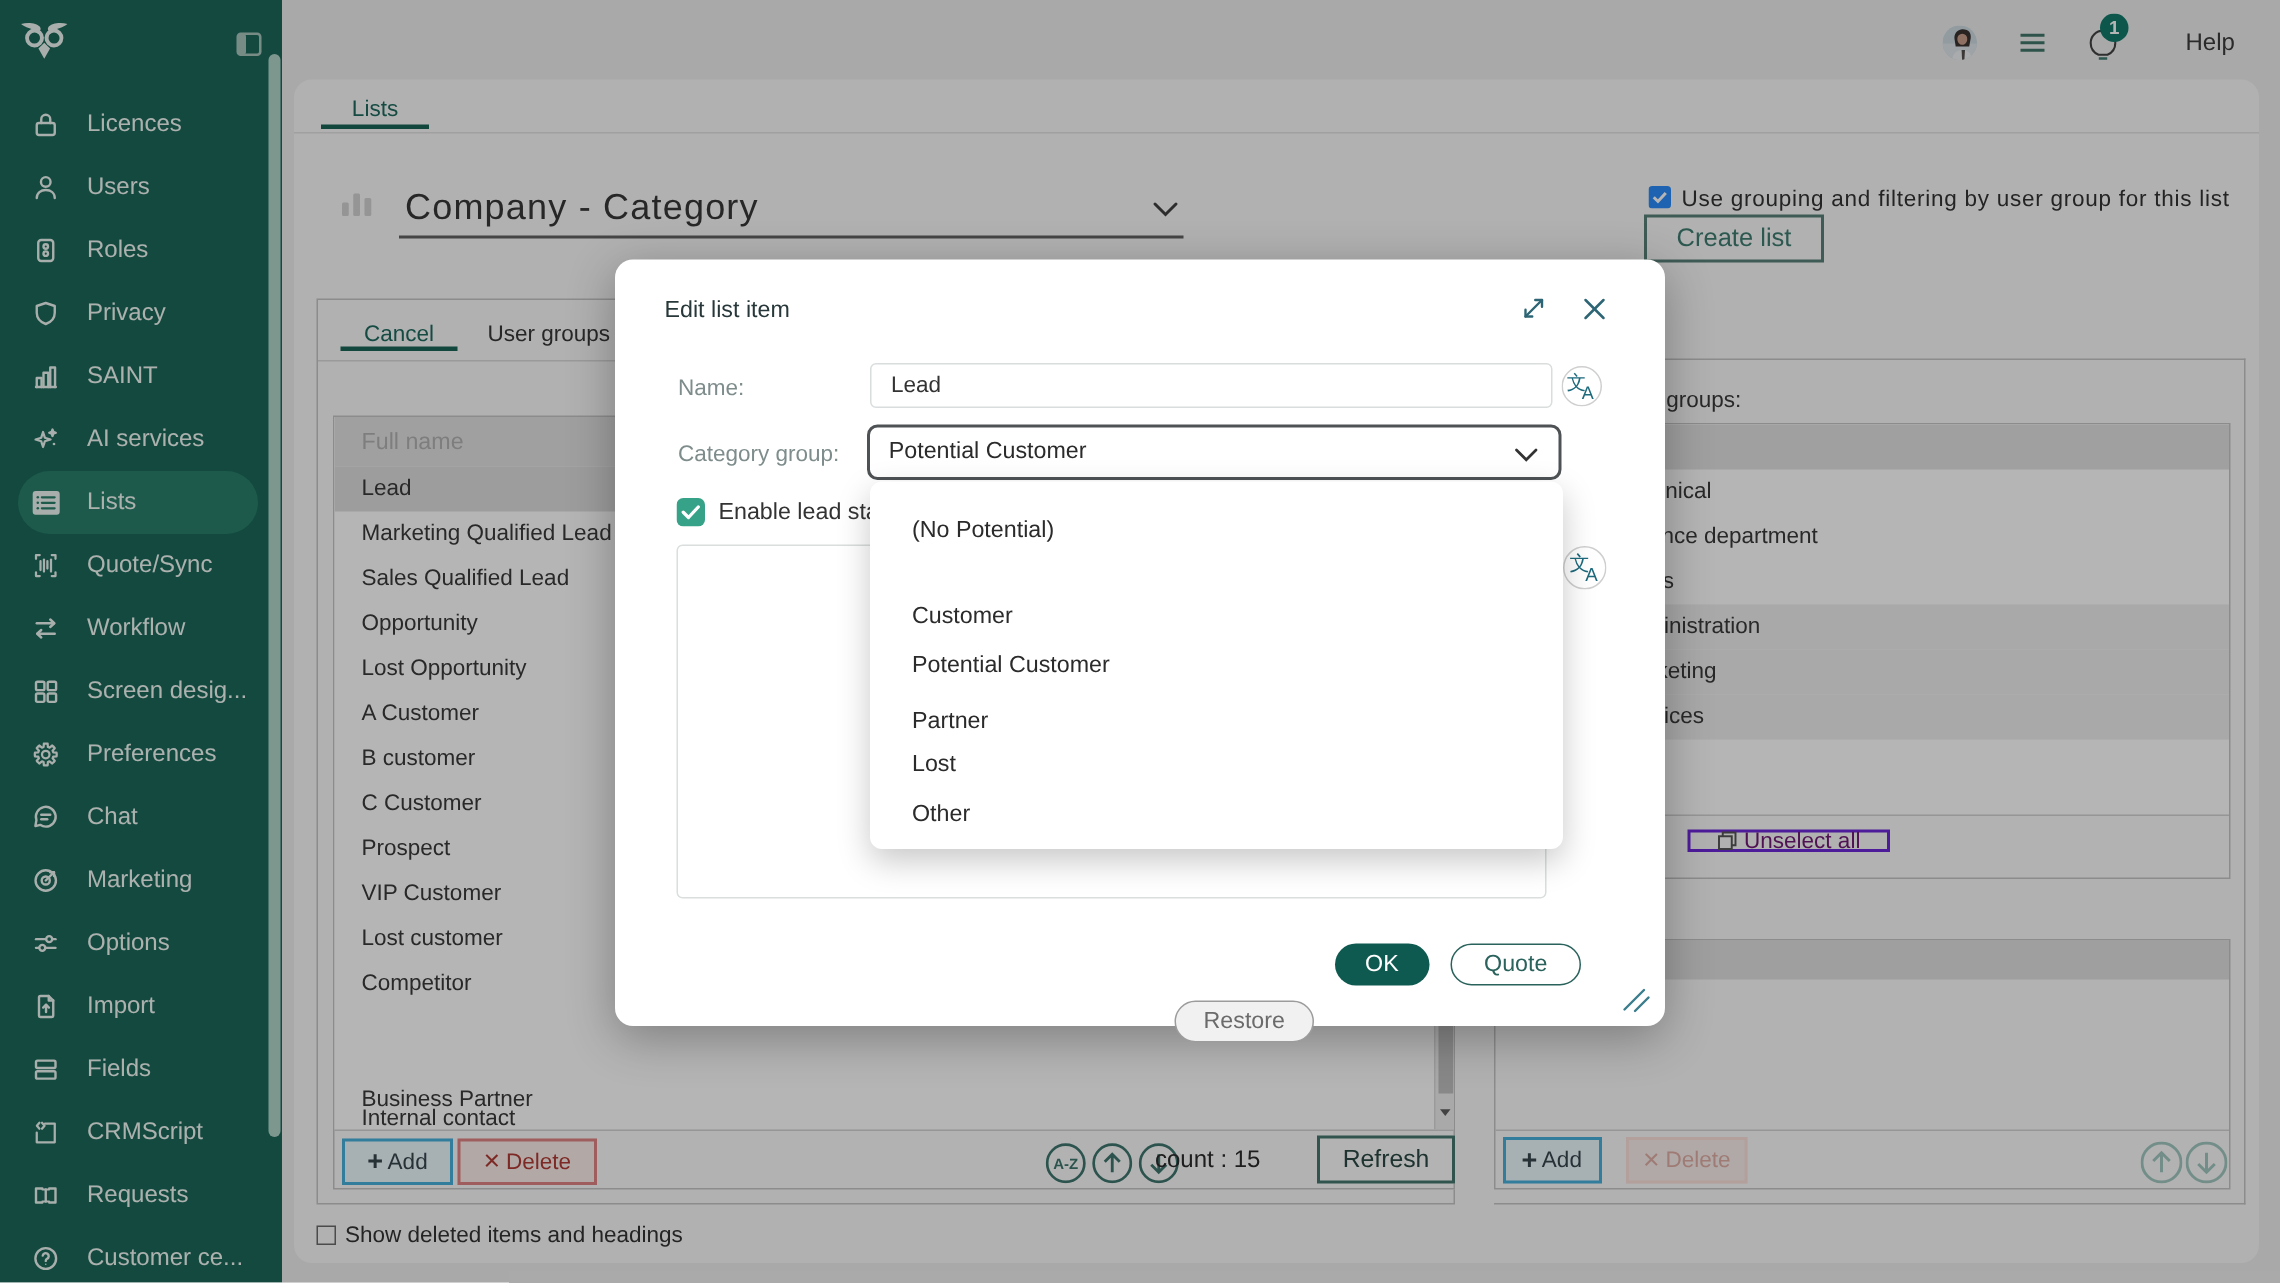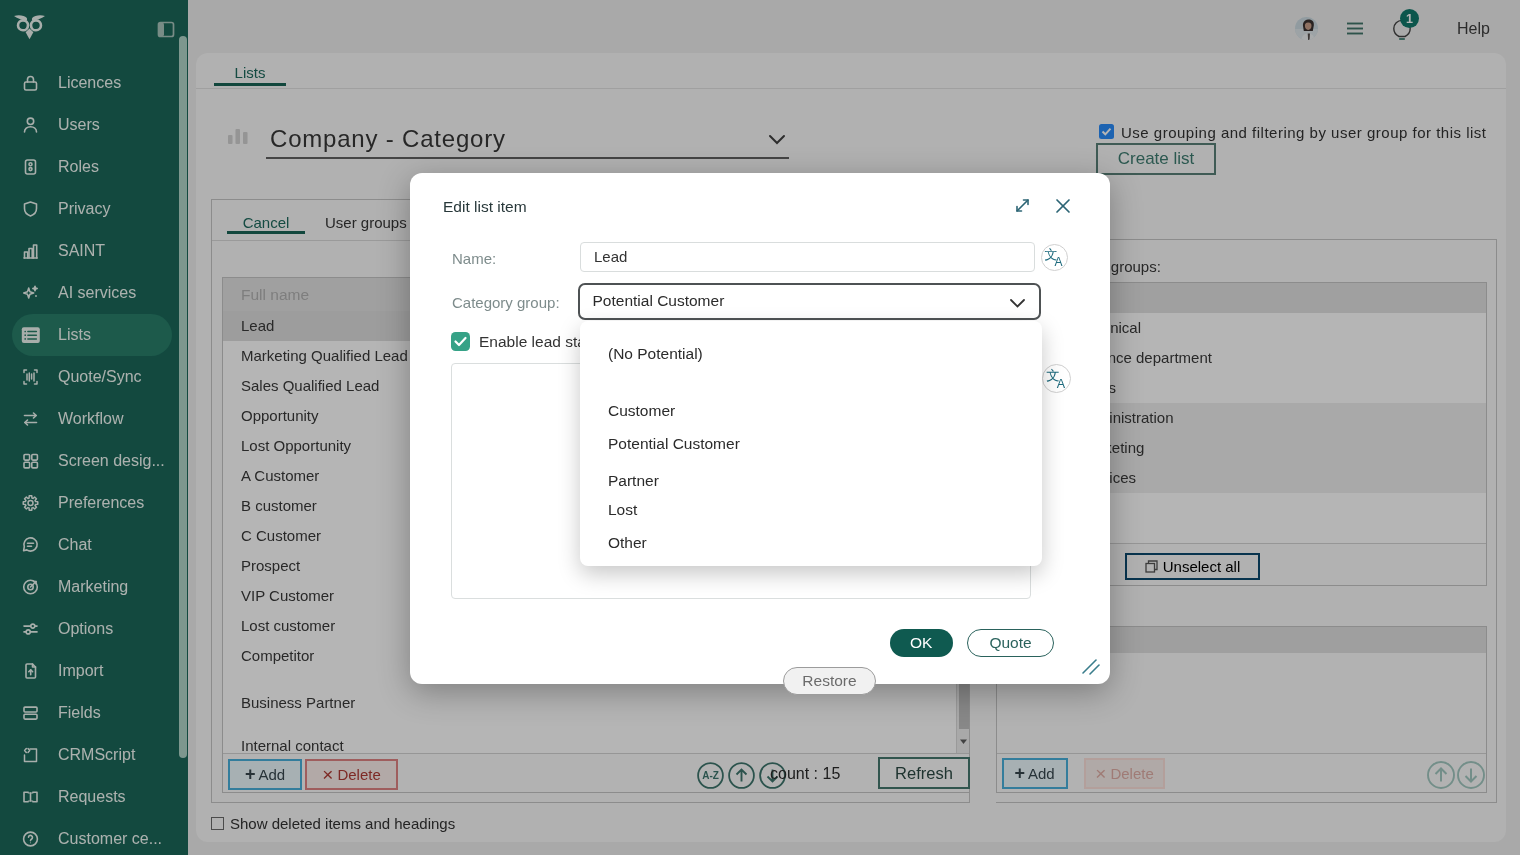--- a/index.html
+++ b/index.html
@@ -285,21 +285,21 @@
           <div class="row15" style="top:93px; padding-left:18px;">Sales Qualified Lead</div>
           <div class="row15" style="top:123px; padding-left:18px;">Opportunity</div>
           <div class="row15" style="top:153px; padding-left:18px;">Lost Opportunity</div>
           <div class="row15" style="top:183px; padding-left:18px;">A Customer</div>
           <div class="row15" style="top:213px; padding-left:18px;">B customer</div>
           <div class="row15" style="top:243px; padding-left:18px;">C Customer</div>
           <div class="row15" style="top:273px; padding-left:18px;">Prospect</div>
           <div class="row15" style="top:303px; padding-left:18px;">VIP Customer</div>
           <div class="row15" style="top:333px; padding-left:18px;">Lost customer</div>
           <div class="row15" style="top:363px; padding-left:18px;">Competitor</div>
-          <div class="row15" style="top:410px; padding-left:18px;">Business Partner</div>
+          <div class="row15" style="top:440px; padding-left:18px;">Business Partner</div>
           <div class="row15" style="top:453px; padding-left:18px;">Internal contact</div>
           <div class="abs" style="right:0; top:0; height:475px; width:13px; background:#efefef; border-left:1px solid #d9d9d9;">
             <div class="abs" style="left:1.5px; top:390px; width:10px; height:61px; background:#c0c0c0;"></div>
             <svg class="abs" style="left:1px; top:458px;" width="11" height="11" viewBox="0 0 11 11">
                 <path d="M2 3.5 L9 3.5 L5.5 8 Z" fill="#5e5e5e"></path>
               </svg>
           </div>
         </div>
         <div class="abs" style="left:0; top:475px; width:100%; height:1px; background:#d4d4d4;"></div>
         <div class="btn" style="left:5px; top:481px; width:74px; height:31px; background:#ecf8fd; border:2.5px solid #48b0dc; color:#37474e;"><span style="font-size:18px; margin-right:3px; font-weight:bold;">+</span>Add</div>
@@ -329,21 +329,21 @@
           <div class="row15" style="top:0; height:30px; background:#e2e2e2;"></div>
           <div class="row15" style="top:30px; padding-left:82px;">Technical</div>
           <div class="row15" style="top:60px; padding-left:82px;">Finance department</div>
           <div class="row15" style="top:90px; padding-left:82px;">Sales</div>
           <div class="row15" style="top:120px; padding-left:82px; background:#eeeeee;">Administration</div>
           <div class="row15" style="top:150px; padding-left:82px; background:#eeeeee;">Marketing</div>
           <div class="row15" style="top:180px; padding-left:82px; background:#eeeeee;">Services</div>
         </div>
         <div class="abs" style="left:0; top:260px; width:100%; height:1px; background:#d4d4d4;"></div>
         <div class="btn" style="left:14px; top:270px; width:96px; height:27px; background:#f9f9f9; border:2px solid #45786f; color:#3a3a3a;">Select all</div>
-        <div class="btn" style="left:128.5px; top:270px; width:135px; height:27px; background:#f9f9f9; border:2px solid #0c4a6e; color:#000000;">
+        <div class="btn" style="left:128.5px; top:270px; width:135px; height:15px; background:#f9f9f9; border:2px solid #6d28d9; color:#701a75;">
           <svg width="13" height="13" viewBox="0 0 13 13" style="margin-right:5px;" fill="none" stroke="#555" stroke-width="1.3">
               <rect x="1" y="3.5" width="8.5" height="8.5"></rect>
               <path d="M3.5 3.5 V1 H12 V9.5 H9.5"></path>
             </svg>Unselect all</div>
       </div>
 
       <div class="abs" style="left:0px; top:386px; width:491.5px; height:167px; border:1px solid #c6c6c6; background:#fbfbfb;">
         <div class="abs" style="left:0; top:0; width:100%; height:26px; background:#e0e0e0;"></div>
         <div class="abs" style="left:0; top:126px; width:100%; height:1px; background:#d4d4d4;"></div>
         <div class="btn" style="left:5px; top:131px; width:66px; height:31px; background:#ecf8fd; border:2.5px solid #48b0dc; color:#37474e;"><span style="font-size:18px; margin-right:3px; font-weight:bold;">+</span>Add</div>

